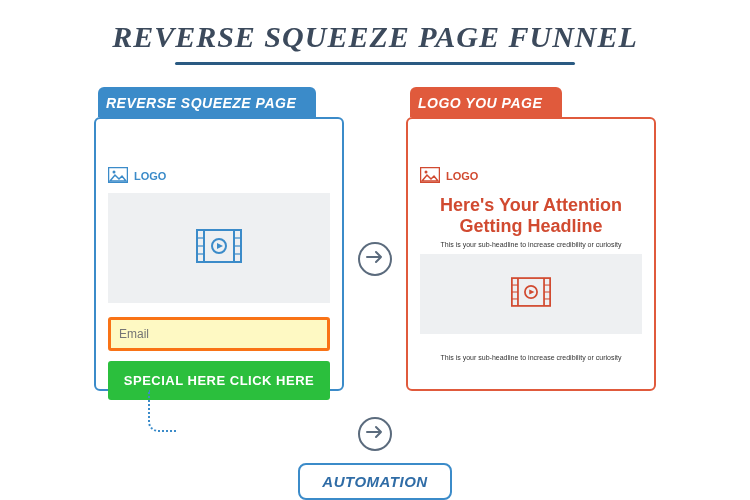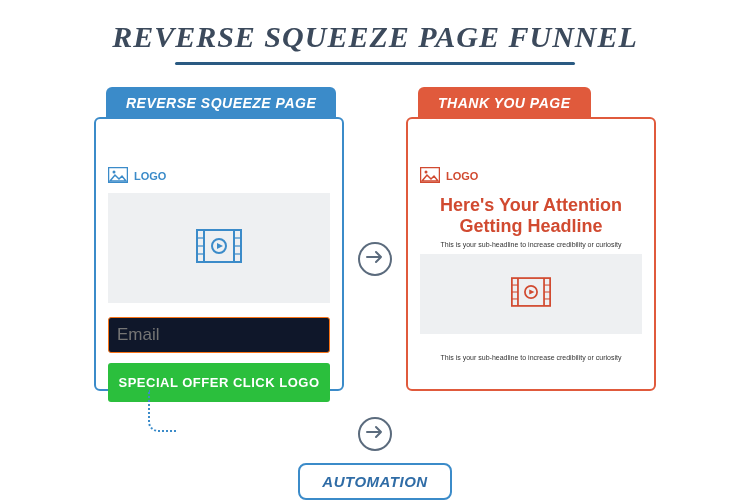--- a/index.html
+++ b/index.html
@@ -32,29 +32,29 @@
     display: flex;
     align-items: center;
     justify-content: center;
     gap: 14px;
     margin-top: 22px;
     position: relative;
   }
   .card-col { width: 250px; }
   .tab {
     display: inline-block;
-    padding: 8px 20px 6px 20px;
+    padding: 8px 20px 6px 8px;
     border-radius: 6px 6px 0 0;
     font-family: 'Comic Sans MS', cursive, sans-serif;
     font-style: italic;
     font-weight: bold;
     font-size: 14px;
     color: #fff;
     letter-spacing: 0.5px;
-    margin-left: 12px;
+    margin-left: 4px;
   }
   .tab.blue { background: #3b8bc9; }
   .tab.red  { background: #e05a3c; }
   .card {
     border: 2px solid;
     border-radius: 6px;
     padding: 12px;
     height: 274px;
     background: #fff;
   }
@@ -75,26 +75,26 @@
     background: #eef0f2;
     height: 110px;
     display: flex;
     align-items: center;
     justify-content: center;
   }
   .video-box.short { height: 80px; margin-top: 6px; }
   .email-input {
     margin-top: 14px;
     width: 100%;
-    border: 1px solid #f97316;
+    border: 3px solid #f97316;
     border-radius: 3px;
     padding: 7px 8px;
-    font-size: 17px;
+    font-size: 12px;
     color: #888;
-    background: #0f172a;
+    background: #fef9c3;
   }
   .cta {
     margin-top: 10px;
     width: 100%;
     background: #2bbf3d;
     color: #fff;
     border: none;
     border-radius: 3px;
     padding: 12px 4px;
     font-weight: bold;
@@ -193,34 +193,34 @@
               <line x1="1" y1="25" x2="8" y2="25" stroke="#3b8bc9" stroke-width="1.2"></line>
               <line x1="38" y1="9" x2="45" y2="9" stroke="#3b8bc9" stroke-width="1.2"></line>
               <line x1="38" y1="17" x2="45" y2="17" stroke="#3b8bc9" stroke-width="1.2"></line>
               <line x1="38" y1="25" x2="45" y2="25" stroke="#3b8bc9" stroke-width="1.2"></line>
               <circle cx="23" cy="17" r="7" fill="none" stroke="#3b8bc9" stroke-width="2"></circle>
               <path d="M21 14 L27 17 L21 20 Z" fill="#3b8bc9"></path>
             </svg>
         </span>
       </div>
       <input class="email-input" placeholder="Email" style="">
-      <button class="cta">SPECIAL OFFER CLICK LOGO</button>
+      <button class="cta">SPECIAL HERE CLICK HERE</button>
     </div>
   </div>
 
   <div class="arrow-circle margin">
     <span>
       <svg width="18" height="14" viewBox="0 0 18 14">
           <path d="M1 7 H15 M10 2 L15 7 L10 12" fill="none" stroke="#5b6b7d" stroke-width="2" stroke-linecap="round" stroke-linejoin="round"></path>
         </svg>
     </span>
   </div>
 
   <div class="card-col">
-    <div class="tab red">THANK YOU PAGE</div>
+    <div class="tab red">LOGO YOU PAGE</div>
     <div class="card red">
       <div class="logo-row red">
         <span>
           <svg width="20" height="16" viewBox="0 0 20 16">
               <rect x="0.5" y="0.5" width="19" height="15" fill="none" stroke="#d14a30" stroke-width="1.5"></rect>
               <circle cx="6" cy="5" r="1.5" fill="#d14a30"></circle>
               <path d="M2 14 L7 8 L11 12 L14 9 L18 14 Z" fill="none" stroke="#d14a30" stroke-width="1.5"></path>
             </svg>
         </span>
         <span>LOGO</span>

